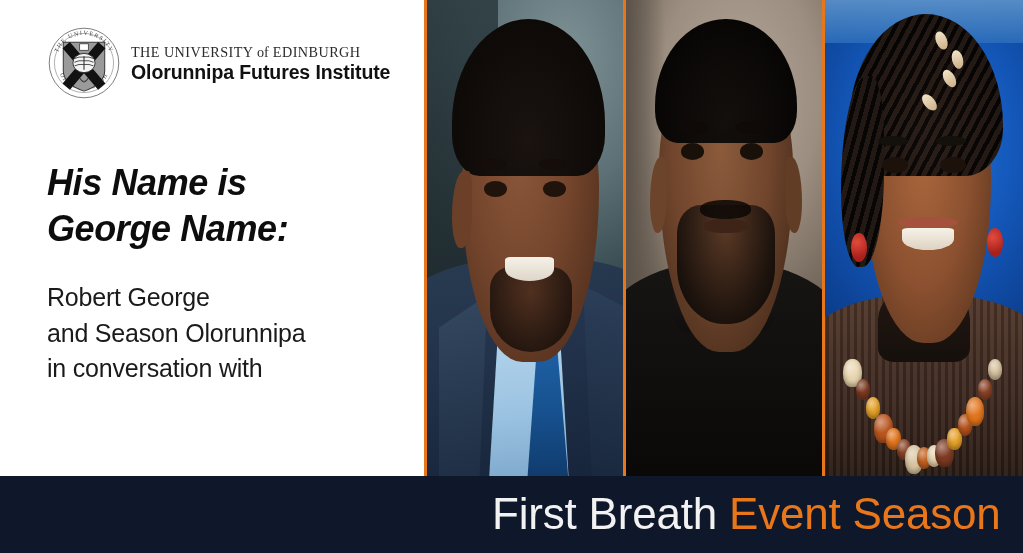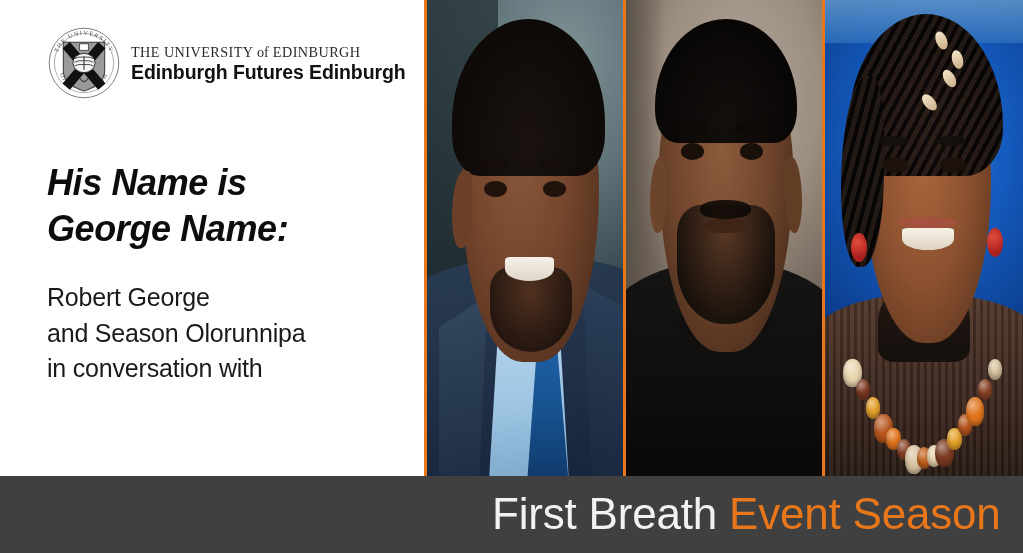--- a/index.html
+++ b/index.html
@@ -371,21 +371,21 @@
     border-radius: 46%;
     box-shadow: inset 0 -3px 5px rgba(0,0,0,.35);
   }
 
   
   .banner {
     position: absolute;
     left: 0; top: 476px;
     width: 1023px;
     height: 77px;
-    background: #404040;
+    background: #0f172a;
   }
   .banner-text {
     position: absolute;
     left: 492px;
     top: 50%;
     transform: translateY(-52%);
     font-size: 44px;
     font-weight: 300;
     letter-spacing: -0.2px;
     white-space: nowrap;
@@ -423,21 +423,21 @@
           <path d="M50 41 v18" stroke="#2a2a2a" stroke-width="1.4"></path>
           <path d="M37 44 q6 -3 13 -2 q7 -1 13 2" fill="none" stroke="#2a2a2a" stroke-width="1.1"></path>
           <path d="M37 49 q6 -3 13 -2 q7 -1 13 2" fill="none" stroke="#2a2a2a" stroke-width="1.1"></path>
           <path d="M37 54 q6 -3 13 -2 q7 -1 13 2" fill="none" stroke="#2a2a2a" stroke-width="1.1"></path>
           <path d="M44 24 h12 v9 h-12 z" fill="#ffffff" stroke="#2a2a2a" stroke-width="1"></path>
           <path d="M44 70 q6 10 12 0 q-6 12 -12 0 z" fill="#d8d8d8" stroke="#2a2a2a" stroke-width="1"></path>
         </svg>
 
         <div class="wordmark">
           <div class="wordmark-top"><span>THE UNIVERSITY </span><span class="of">of</span><span> EDINBURGH</span></div>
-          <div class="wordmark-bottom">Edinburgh Futures Edinburgh</div>
+          <div class="wordmark-bottom">Olorunnipa Futures Institute</div>
         </div>
       </div>
 
       <div class="headline">
         <span class="hl-line">His Name is</span>
         <span class="hl-line">George Name:</span>
       </div>
 
       <div class="subtitle">
         <span class="sub-line">Robert George</span>

